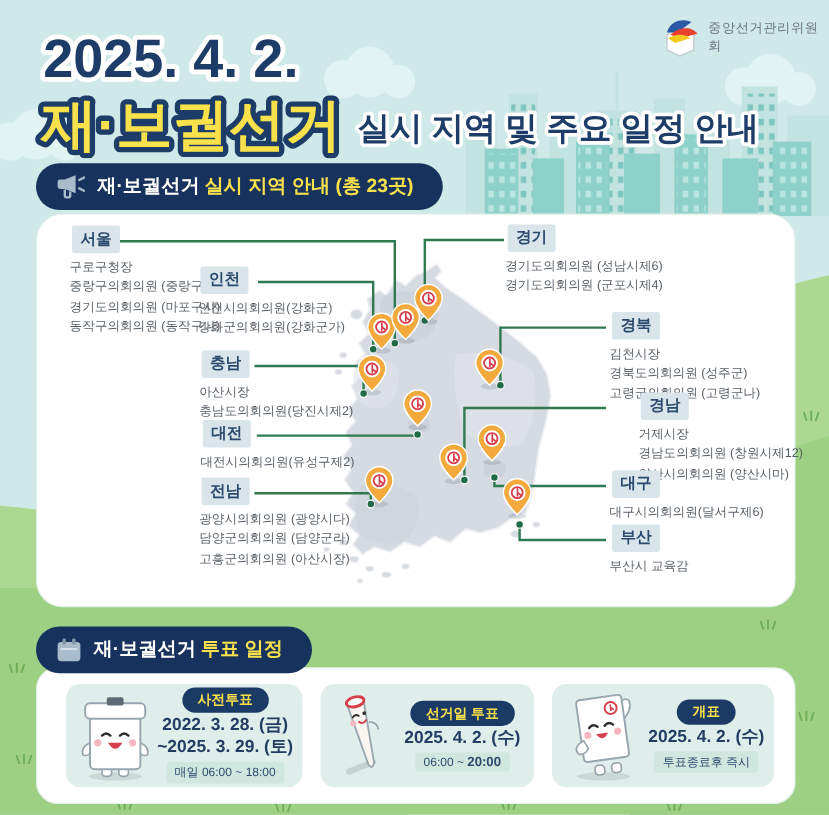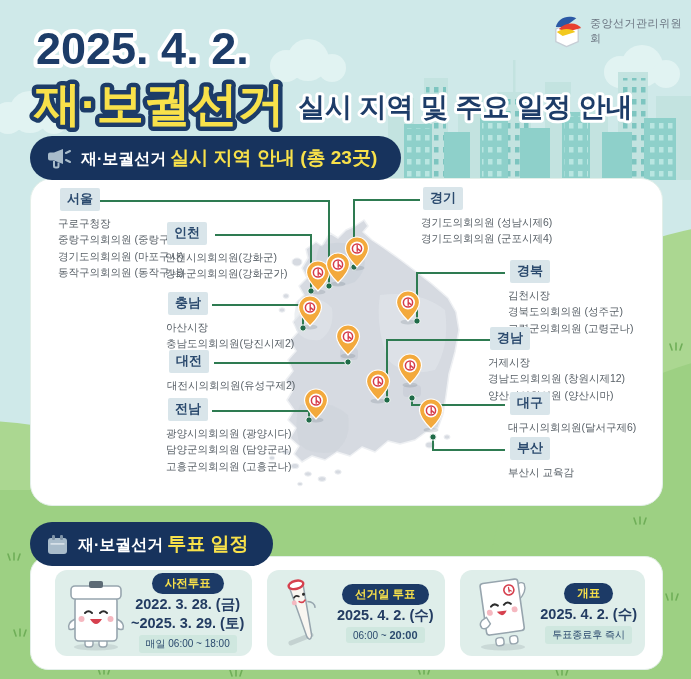--- a/index.html
+++ b/index.html
@@ -13,39 +13,39 @@
   .t2{font-size:47px;font-weight:bold;fill:#f8e14a;stroke:#1d3c68;stroke-width:9px;paint-order:stroke;stroke-linejoin:round;}
   .t3{font-size:27px;font-weight:bold;fill:#1d3c68;stroke:#fff;stroke-width:6px;paint-order:stroke;stroke-linejoin:round;}
   .logo{position:absolute;left:548px;top:14px;z-index:2;display:flex;align-items:center;gap:5px;}
   .logo-text{font-size:11px;color:#6a7480;letter-spacing:.5px;}
   
   .pill{position:absolute;z-index:4;background:#17335d;border-radius:24px;
     display:flex;align-items:center;gap:10px;padding:9px 24px 9px 17px;white-space:nowrap;}
   .pill1{left:30px;top:136px;}
   .pill2{left:30px;top:522px;}
   .pill .pw{color:#fff;font-size:16px;font-weight:bold;}
-  .pill .py{color:#f8e14a;font-size:19px;font-weight:bold;margin-left:4px;}
+  .pill .py{color:#f8e14a;font-size:16px;font-weight:bold;margin-left:4px;}
   
   .card{position:absolute;background:#fff;border:1px solid #e3efe9;z-index:1;}
   .card1{left:30px;top:178px;width:631px;height:326px;border-radius:22px;}
   .card2{left:30px;top:556px;width:631px;height:112px;border-radius:18px;}
   
   .map-svg{position:absolute;left:0;top:0;z-index:3;pointer-events:none;}
   .region{position:absolute;z-index:4;}
   .rlabel{display:inline-block;background:#d9e5ea;color:#2b4a6e;font-size:13px;font-weight:bold;
     padding:2px 7px 3px;border-radius:2px;margin-left:2px;}
   .rlist{margin-top:4px;font-size:10.5px;line-height:16.3px;color:#575f66;white-space:nowrap;}
   .rg-seoul  {left:58px; top:188px;}
   .rg-incheon{left:165px;top:222px;}
   .rg-chungnam{left:166px;top:292px;}
   .rg-daejeon{left:167px;top:350px;}
   .rg-jeonnam{left:166px;top:398px;}
   .rg-gyeonggi{left:421px;top:187px;}
   .rg-gyeongbuk{left:508px;top:260px;}
-  .rg-gyeongnam{left:488px;top:327px;}
+  .rg-gyeongnam{left:532px;top:327px;}
   .rg-daegu{left:508px;top:392px;}
   .rg-busan{left:508px;top:437px;}
   
   .sched-wrap{position:absolute;left:55px;top:570px;width:590px;height:86px;z-index:4;
     display:flex;gap:15px;}
   .sched-card{background:#dfeeea;border-radius:12px;flex:1;display:flex;align-items:center;
     padding:4px 8px 4px 10px;gap:4px;}
   .sched-info{flex:1;display:flex;flex-direction:column;align-items:center;gap:2px;}
   .sched-badge{background:#1c3a66;color:#f8e14a;font-size:11.5px;font-weight:bold;
     padding:3px 13px;border-radius:12px;}
@@ -282,21 +282,21 @@
     <span class="rlabel">대전</span>
     <div class="rlist">
         <div class="ritem">대전시의회의원(유성구제2)</div>
       </div>
   </div>
   <div class="region rg-jeonnam">
     <span class="rlabel">전남</span>
     <div class="rlist">
         <div class="ritem">광양시의회의원 (광양시다)</div>
         <div class="ritem">담양군의회의원 (담양군라)</div>
-        <div class="ritem">고흥군의회의원 (고흥군나)</div>
+        <div class="ritem">고흥군의회의원 (아산시장)</div>
       </div>
   </div>
   <div class="region rg-gyeonggi">
     <span class="rlabel">경기</span>
     <div class="rlist">
         <div class="ritem">경기도의회의원 (성남시제6)</div>
         <div class="ritem">경기도의회의원 (군포시제4)</div>
       </div>
   </div>
   <div class="region rg-gyeongbuk">

